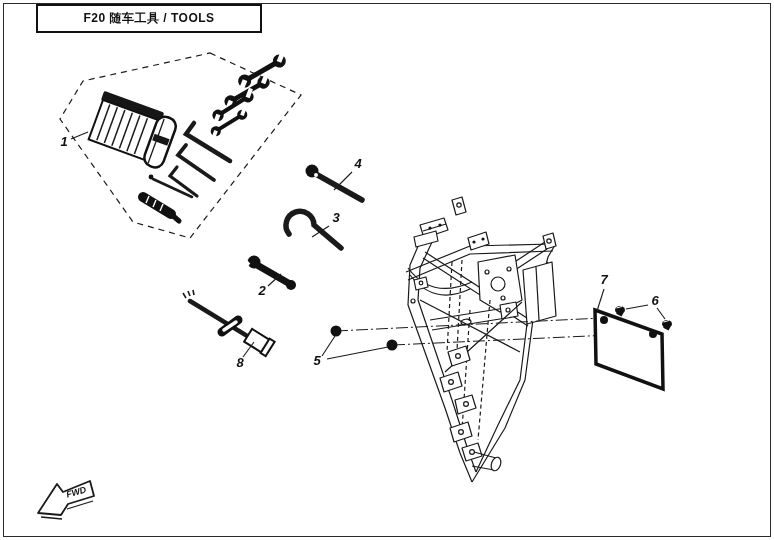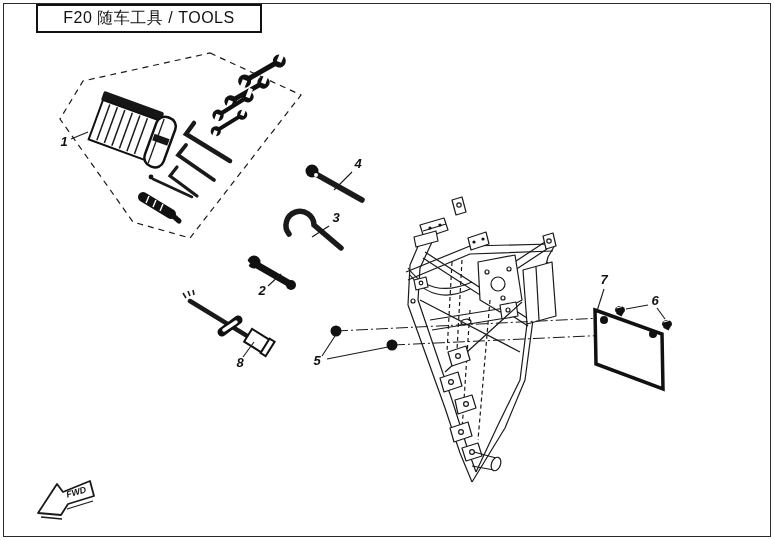--- a/index.html
+++ b/index.html
@@ -1,21 +1,21 @@
 <!DOCTYPE html>
 <html><head>
 <meta charset="utf-8">
 <style>
   html,body{margin:0;padding:0;background:#e8e8e8;}
   .stage{position:relative;width:774px;height:540px;background:#ffffff;overflow:hidden;
          font-family:"Liberation Sans", sans-serif;}
   .page-border{position:absolute;left:3px;top:3px;right:3px;bottom:3px;border:1px solid #2a2a2a;}
   .title-box{position:absolute;left:36px;top:4px;width:222px;height:25px;border:2px solid #111;
              background:#fff;display:flex;align-items:center;justify-content:center;}
-  .title-box span{font-weight:normal;font-size:16px;color:#111;letter-spacing:.5px;white-space:nowrap;}
+  .title-box span{font-weight:bold;font-size:12px;color:#111;letter-spacing:.5px;white-space:nowrap;}
   svg{position:absolute;left:0;top:0;}
   .callout{font-style:italic;font-weight:bold;font-size:13px;fill:#111;}
   .ln{stroke:#1a1a1a;fill:none;}
   .fw{fill:#fff;stroke:#1a1a1a;}
 </style>
 </head>
 <body>
 
 <div class="stage">
   <div class="page-border"></div>

